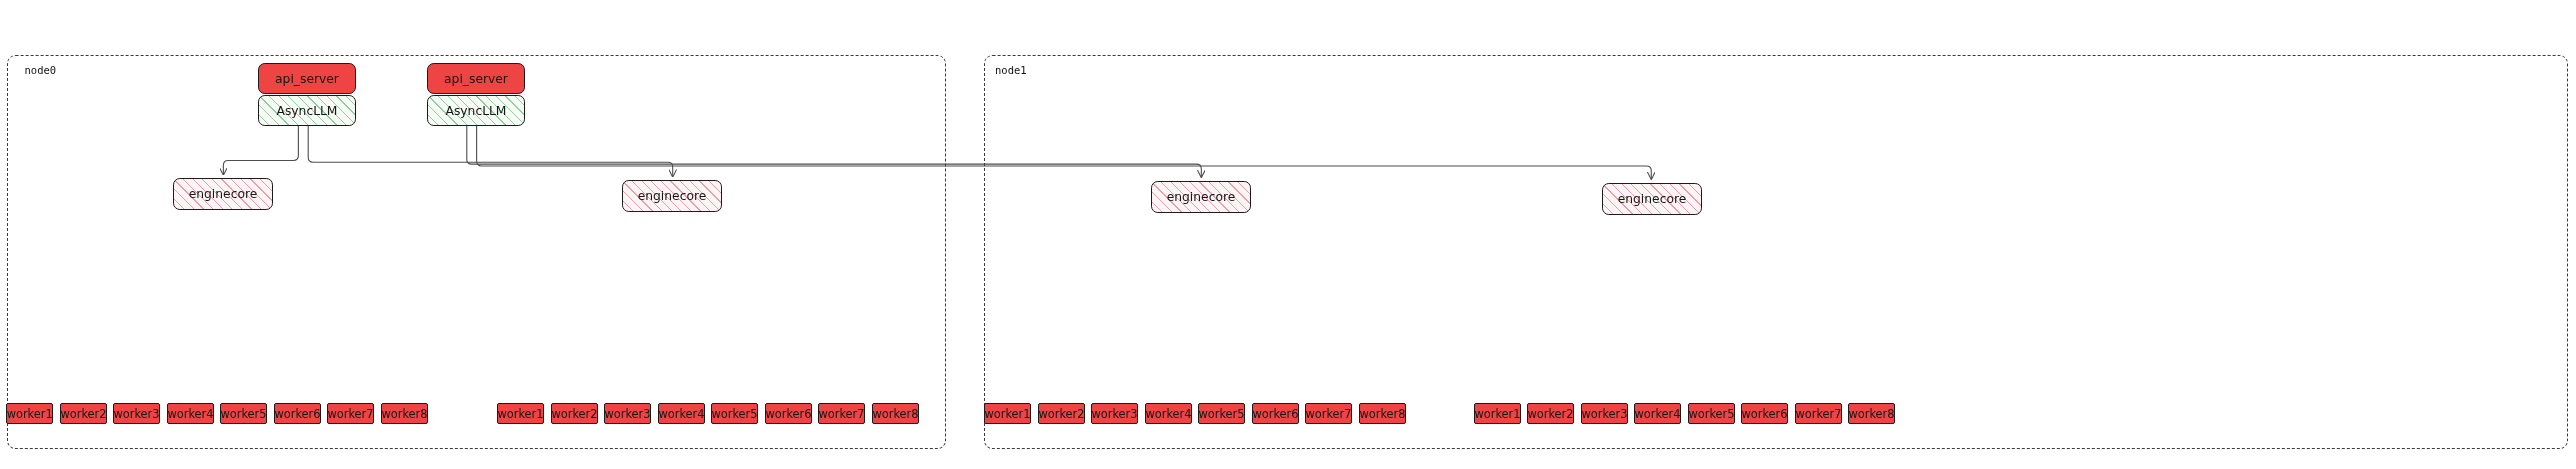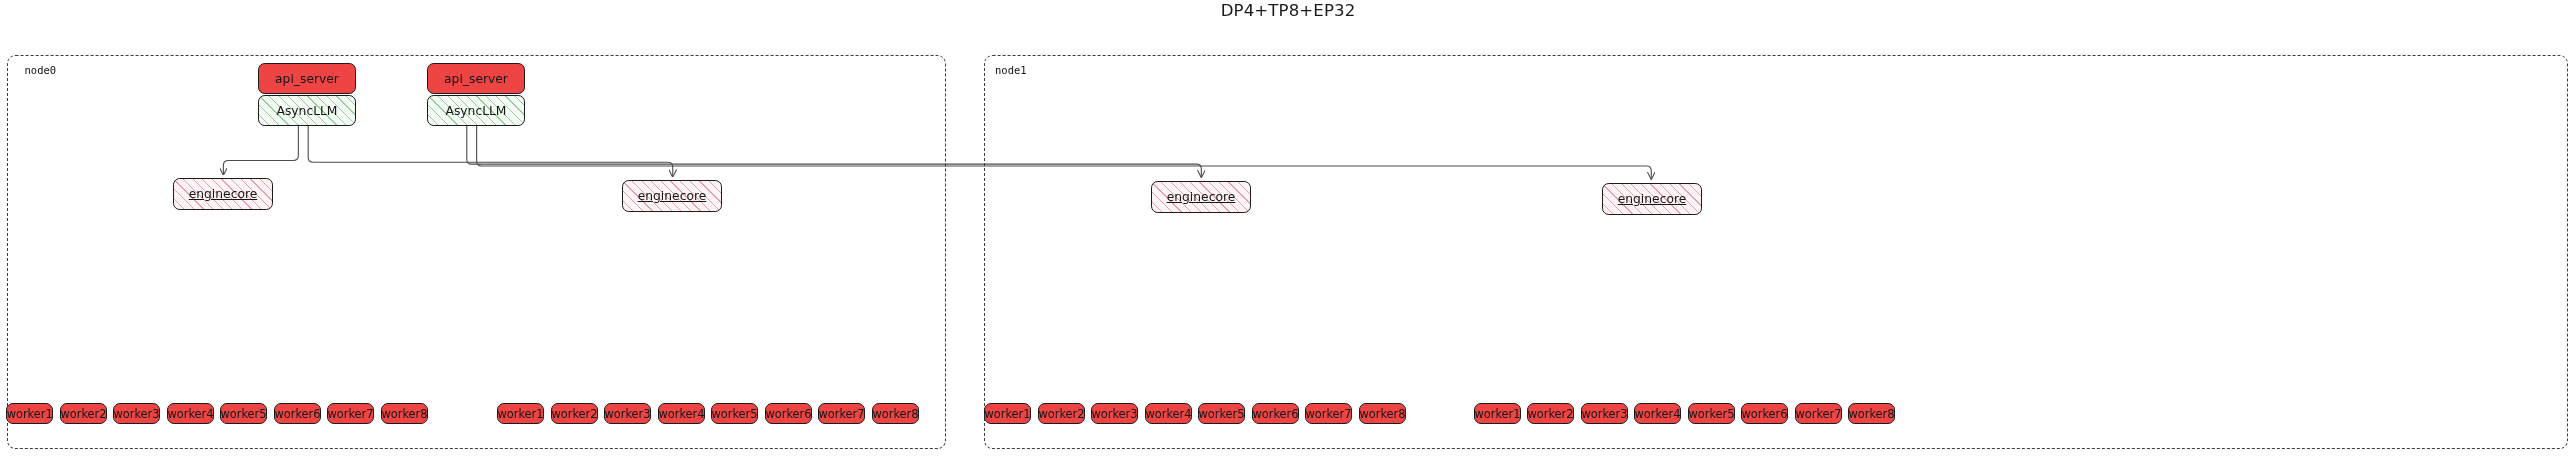--- a/index.html
+++ b/index.html
@@ -49,21 +49,21 @@
     align-items:center;
     justify-content:center;
     font-size:12.3px;
     color:#161616;
     white-space:nowrap;
     overflow:hidden;
   }
   .nodebox.small{
     font-size:11.4px;
     border-width:1.2px;
-    border-radius:7px;
+    border-radius:2px;
   }
 
   
   .hatch-green{
     background-color:#f6fbf6;
     background-image:repeating-linear-gradient(
         45deg,
         rgba(60,170,80,0.55) 0px,
         rgba(60,170,80,0.55) 0.9px,
         rgba(0,0,0,0) 0.9px,
@@ -71,32 +71,30 @@
   }
   
   .hatch-pink{
     background-color:#fdf4f6;
     background-image:repeating-linear-gradient(
         45deg,
         rgba(214,90,110,0.55) 0px,
         rgba(214,90,110,0.55) 0.9px,
         rgba(0,0,0,0) 0.9px,
         rgba(0,0,0,0) 6.8px);
-    text-decoration:underline;
   }
 
   
   #edges{position:absolute;left:0;top:0;width:2576px;height:469px;pointer-events:none;}
 </style>
 </head>
 <body>
 
 <div id="stage">
 
-  <div class="title">DP4+TP8+EP32</div>
 
   <svg id="edges" viewBox="0 0 4188 763" xmlns="http://www.w3.org/2000/svg">
     <defs>
       <marker id="arw" viewBox="0 0 10 10" refX="9" refY="5" markerWidth="7" markerHeight="7" orient="auto-start-reverse">
         <path d="M 0 0 L 10 5 L 0 10" fill="none" stroke="#4d4d4d" stroke-width="1.4"></path>
       </marker>
     </defs>
     <g fill="none" stroke="#4d4d4d" stroke-width="1.8">
 
       <path d="M 484 204 L 484 253 Q 484 261 476 261 L 370 261 Q 362 261 362 269 L 362 284" marker-end="url(#arw)"></path>

